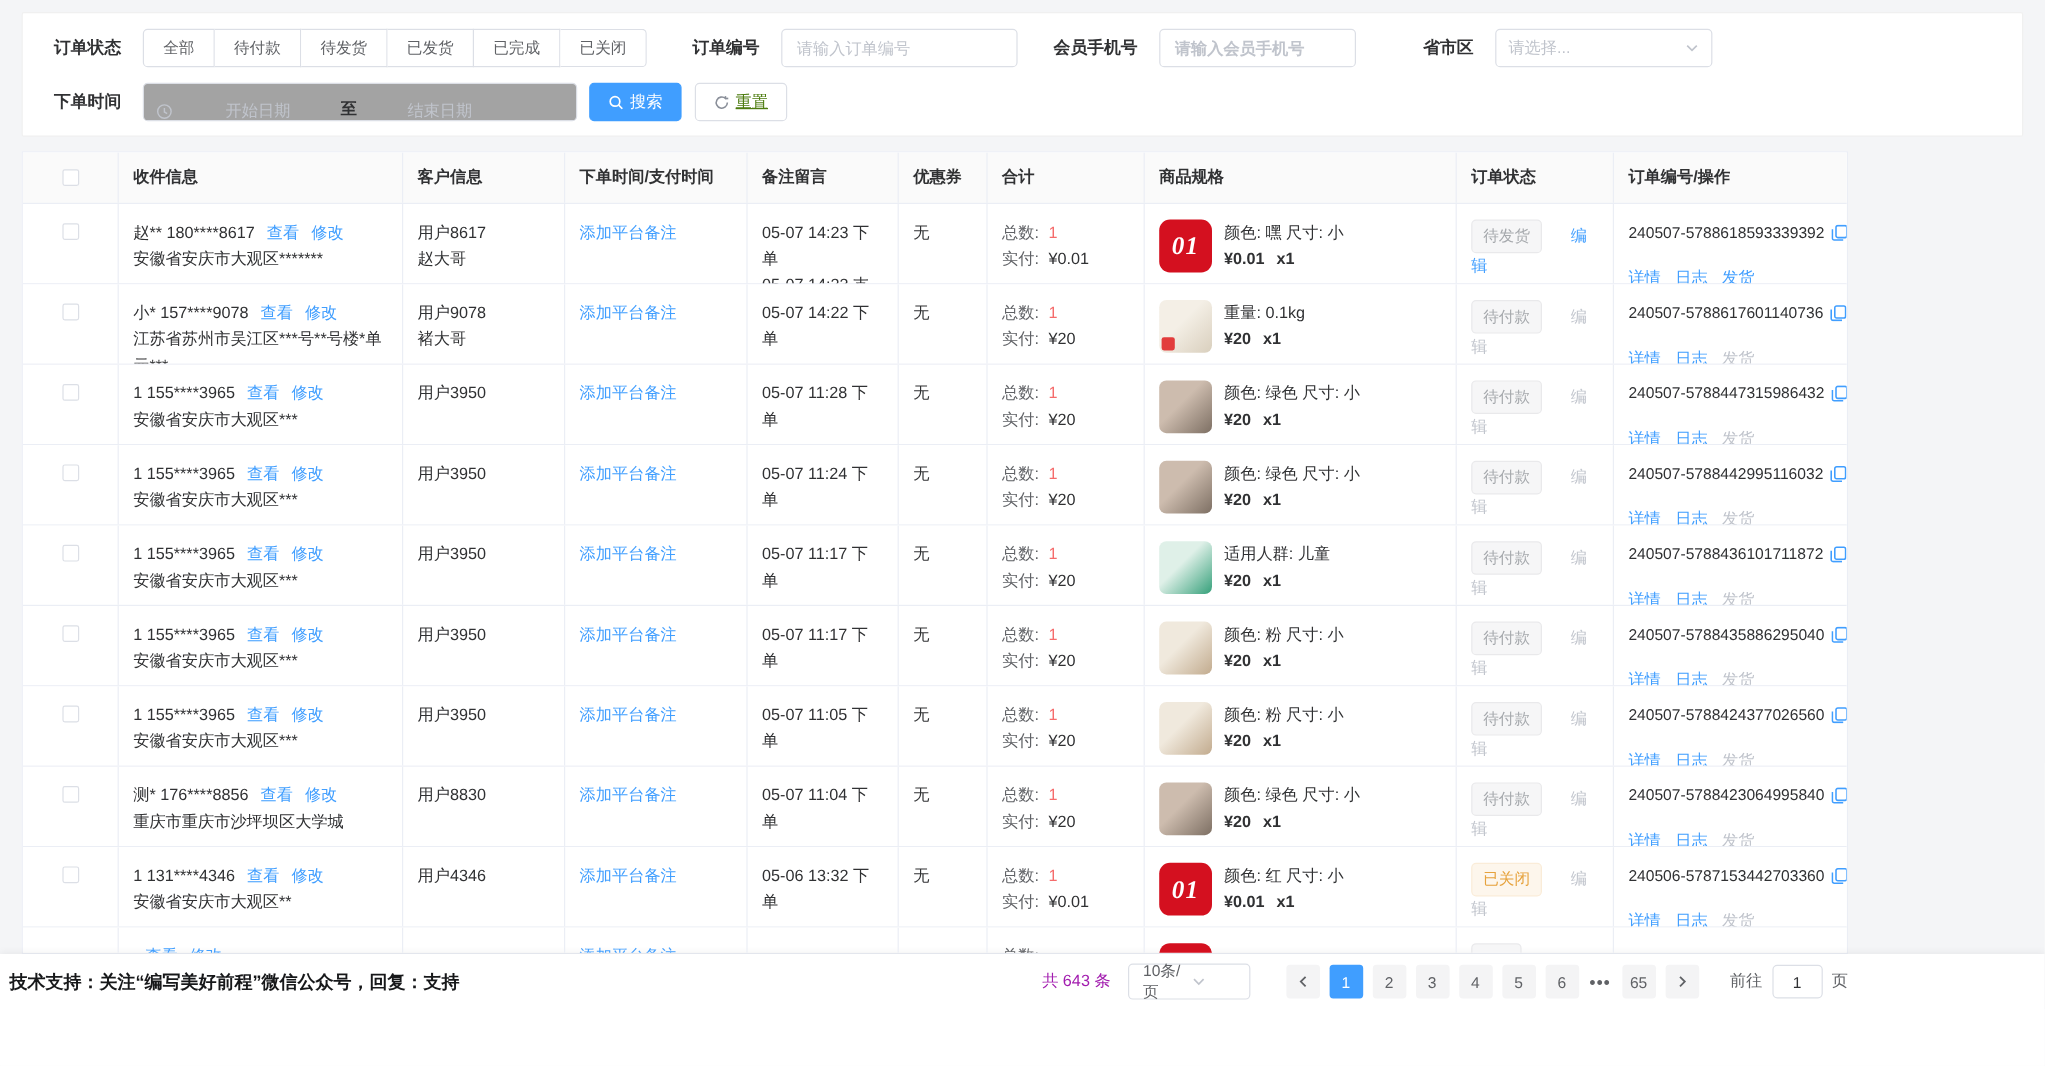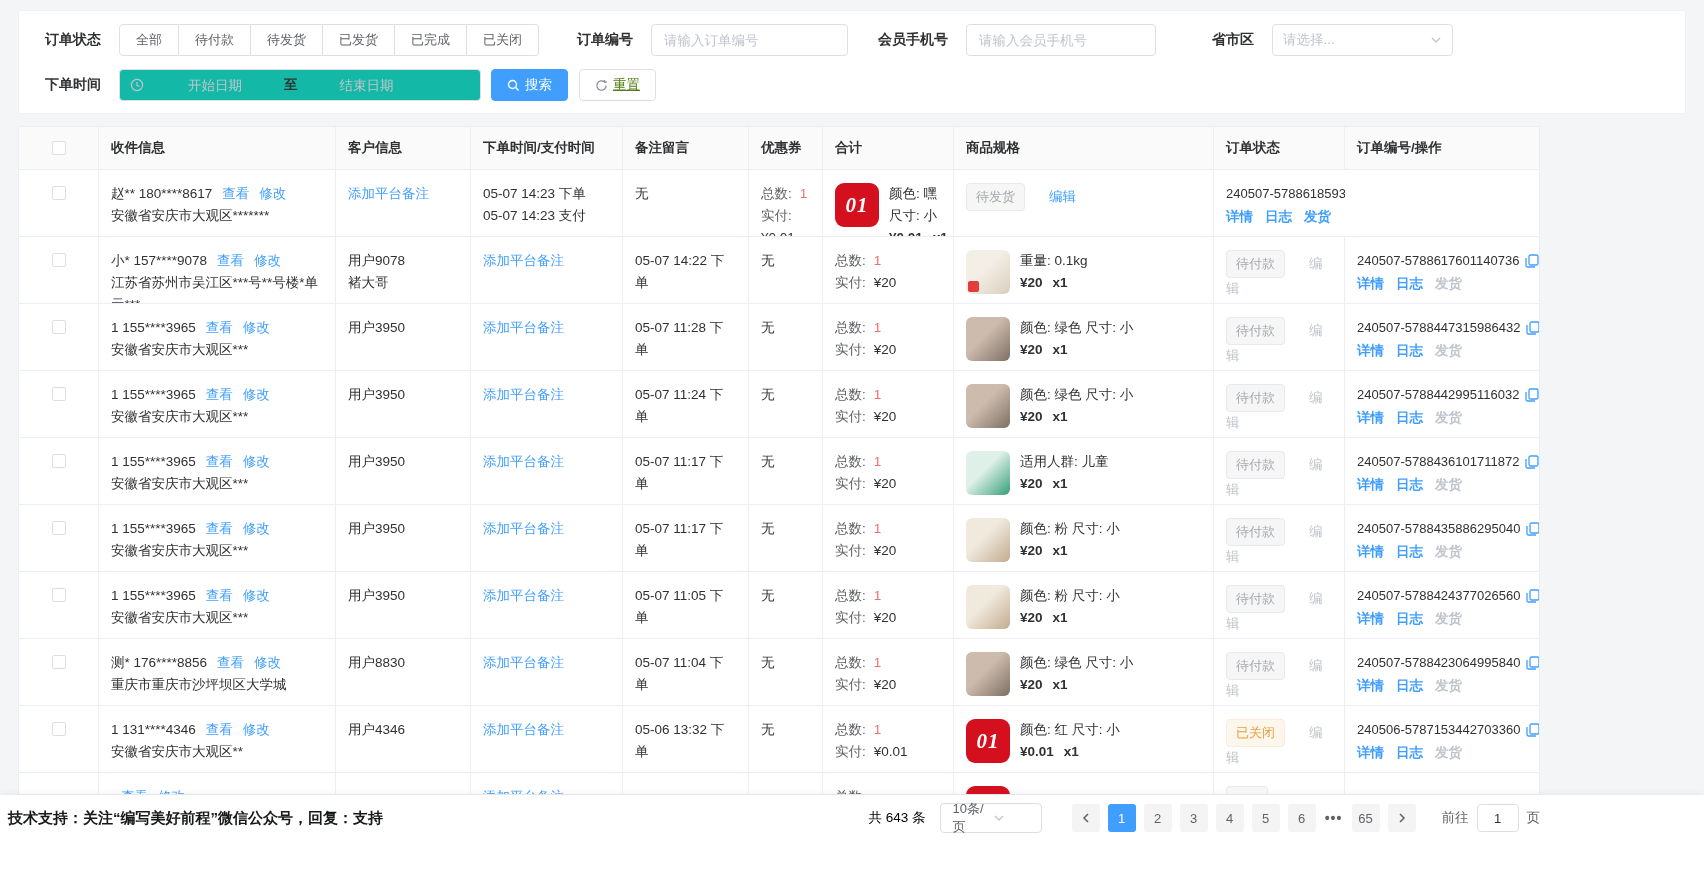--- a/index.html
+++ b/index.html
@@ -34,21 +34,21 @@
   }
   .f-input::placeholder { color:#c0c4cc; }
   .f-select {
     height:32px; border:1px solid #dcdfe6; border-radius:4px; width:181px;
     display:flex; align-items:center; padding:0 10px; cursor:pointer; background:#fff;
   }
   .f-select .sel-text { color:#c0c4cc; font-size:13.5px; flex:1; }
   .spacer-lg { width:38px; } .spacer-xl { width:56px; }
   .date-range {
     width:362px; height:32px; border:1px solid #dcdfe6; border-radius:4px;
-    display:flex; align-items:center; padding:0 10px; background:#14b8a6;
+    display:flex; align-items:flex-end; padding:0 10px; background:#a3a3a3;
   }
   .date-range .d-input { border:none; outline:none; width:130px; text-align:center;
     font-size:13.5px; color:#303133; font-family:inherit; background:transparent; }
   .date-range .d-input::placeholder { color:#c0c4cc; }
   .date-sep { color:#303133; font-weight:600; font-size:13.5px; padding:0 4px; }
   .btn { height:32px; border-radius:4px; font-size:13.5px; cursor:pointer;
     display:inline-flex; align-items:center; gap:5px; padding:0 15px;
     font-family:inherit; border:1px solid transparent; }
   .btn-primary { background:#409eff; border-color:#409eff; color:#fff; margin-left:10px; }
   .btn-plain { background:#fff; border-color:#dcdfe6; color:#4d7c0f; margin-left:11px;text-decoration:underline; }
@@ -84,31 +84,31 @@
     border-radius:2px; }
   .pprice { font-weight:700; color:#303133; display:flex; gap:10px; }
   .tag { display:inline-block; padding:4px 9px; font-size:13px; border-radius:4px;
     line-height:18px; }
   .tag-info { background:#f6f6f7; border:1px solid #e9e9eb; color:#a6a9ad; }
   .tag-warning { background:#fdf6ec; border:1px solid #faecd8; color:#e6a23c; }
   .td-status .edit-link { margin-left:24px; }
   .order-line { display:flex; align-items:center; gap:6px; white-space:nowrap; }
   .order-no { font-size:13px; color:#303133; }
   .copy-icon { display:inline-flex; cursor:pointer; }
-  .ops { display:flex; gap:12px; margin-top:1px;font-weight:bold; }
+  .ops { display:flex; gap:12px; margin-top:16px; }
   .row-partial { height:21px; border-bottom:none; }
   .row-partial .tag { min-width:42px; min-height:28px; }
 
   
   .footer-section { background:#fff; margin-top:0; box-shadow:0 -2px 6px rgba(0,0,0,.05); }
   .footer-bar { height:46px; display:flex; align-items:center;
     justify-content:space-between; padding:0 164px 0 8px; }
   .support-text { font-weight:700; font-size:15px; color:#17181a; }
   .pager-zone { display:flex; align-items:center; gap:8px; }
-  .total-count-text { color:#000000; font-size:13.5px; margin-right:6px; }
+  .total-count-text { color:#a21caf; font-size:13.5px; margin-right:6px; }
   .size-select { width:102px; height:30px; border:1px solid #dcdfe6; border-radius:4px;
     display:flex; align-items:center; padding:0 8px 0 12px; color:#606266;
     font-size:13px; cursor:pointer; background:#fff; }
   .size-select span { flex:1; }
   .pager { display:flex; align-items:center; margin-left:18px; }
   .pager-btn { min-width:28px; height:28px; margin:0 4px; border:none; border-radius:3px;
     background:#f4f4f5; color:#606266; font-size:13px; cursor:pointer;
     display:inline-flex; align-items:center; justify-content:center; font-family:inherit; }
   .pager-btn.active { background:#409eff; color:#fff; }
   .pager-ellipsis { min-width:28px; text-align:center; color:#606266; font-weight:700;
@@ -132,21 +132,21 @@
         <button class="tab-btn">待发货</button>
         <button class="tab-btn">已发货</button>
         <button class="tab-btn">已完成</button>
         <button class="tab-btn">已关闭</button>
       </div>
     <span class="spacer-lg"></span>
     <span class="f-label">订单编号</span>
     <input class="f-input" placeholder="请输入订单编号" style="">
     <span class="spacer-xl" style="width:30px"></span>
     <span class="f-label">会员手机号</span>
-    <input class="f-input" style="width: 190px;" placeholder="请输入会员手机号">
+    <input class="f-input" style="width: 164px; font-weight: bold;" placeholder="请输入会员手机号">
     <span class="spacer-xl"></span>
     <span class="f-label">省市区</span>
     <div class="f-select">
       <span class="sel-text">请选择...</span>
       <span>
         <svg width="12" height="12" viewBox="0 0 12 12">
             <polyline points="2,4 6,8 10,4" fill="none" stroke="#c0c4cc" stroke-width="1.4"></polyline>
           </svg>
       </span>
     </div>
@@ -205,20 +205,24 @@
     <div class="td td-cb">
           <span class="checkbox"></span>
         </div>
     <div class="td">
       <div class="l1">
         <span>赵** 180****8617</span>
         <a class="link">查看</a>
         <a class="link">修改</a>
       </div>
       <div>安徽省安庆市大观区*******</div>
+    </div>
+    <div class="td">
+      <div>用户8617</div>
+      <div>赵大哥</div>
     </div>
     <div class="td">
       <a class="link">添加平台备注</a>
     </div>
     <div class="td">
       <div>05-07 14:23 下单</div>
       <div>05-07 14:23 支付</div>
     </div>
     <div class="td">无</div>
     <div class="td">

